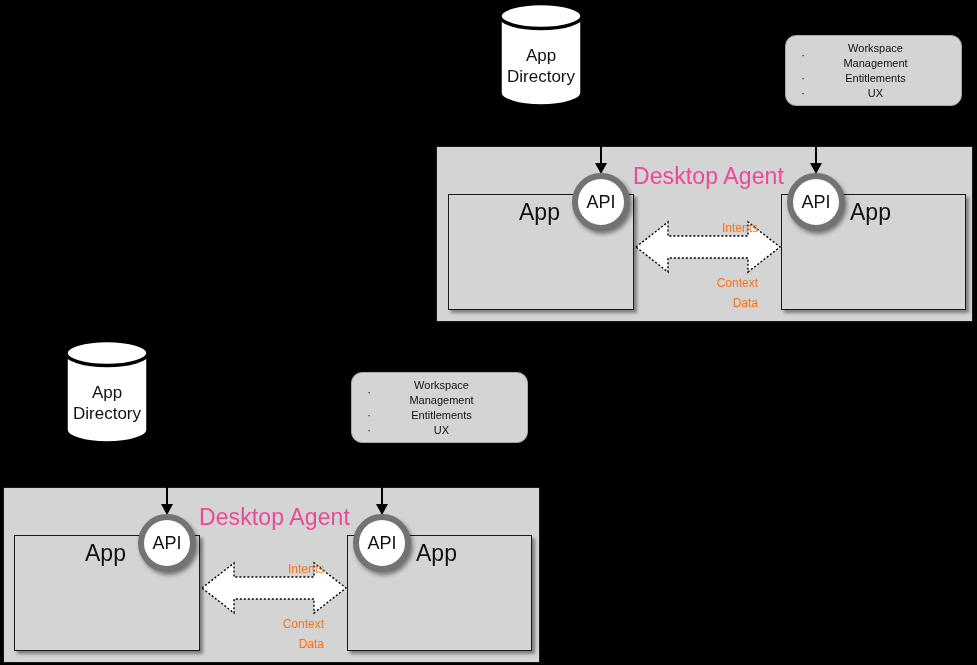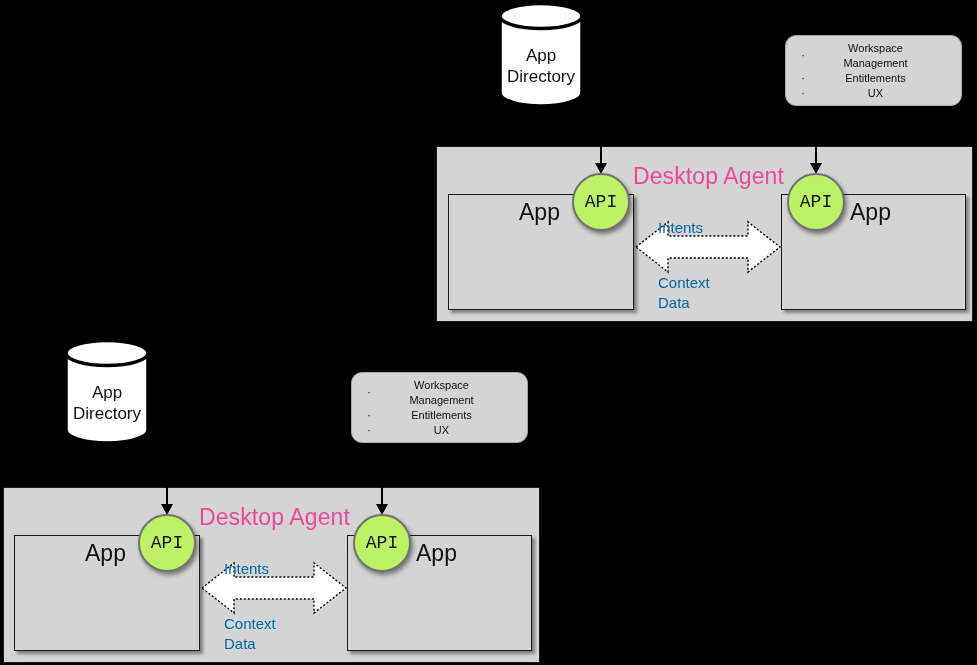--- a/index.html
+++ b/index.html
@@ -36,26 +36,26 @@
     position:absolute;
     font-size:23px;
     color:#111;
     white-space:nowrap;
   }
 
   
   .api-circle{
     position:absolute;
     border-radius:50%;
-    background:#bef264;
-    border:2px solid #737373;
+    background:#ffffff;
+    border:6px solid #737373;
     box-shadow:2px 3px 4px rgba(0,0,0,.45);
     box-sizing:border-box;
     display:flex;align-items:center;justify-content:center;
-    font-size:18px;color:#111;font-family:Liberation Mono, monospace;
+    font-size:18px;color:#111;
   }
 
   
   .cyl{position:absolute;}
   .cyl svg{display:block;}
   .cyl-label{
     position:absolute;left:0;right:0;
     text-align:center;
     font-size:17px;line-height:21px;color:#111;
     white-space:pre-line;
@@ -90,21 +90,21 @@
     width:0;height:0;border-left:6px solid transparent;border-right:6px solid transparent;
     border-top:11px solid #000;
   }
 
   
   .dbl-arrow{position:absolute;}
   .dbl-arrow svg{display:block;overflow:visible;}
 
   .flow-label{
     position:absolute;
-    font-size:15px;color:#0369a1;text-align:left;
+    font-size:12px;color:#f97316;text-align:right;
     white-space:pre-line;line-height:20px;
   }
 </style>
 </head>
 <body>
 
 <div class="canvas">
 
   <div class="diagram" style="left:0;top:0;width:977px;height:330px;">
 

